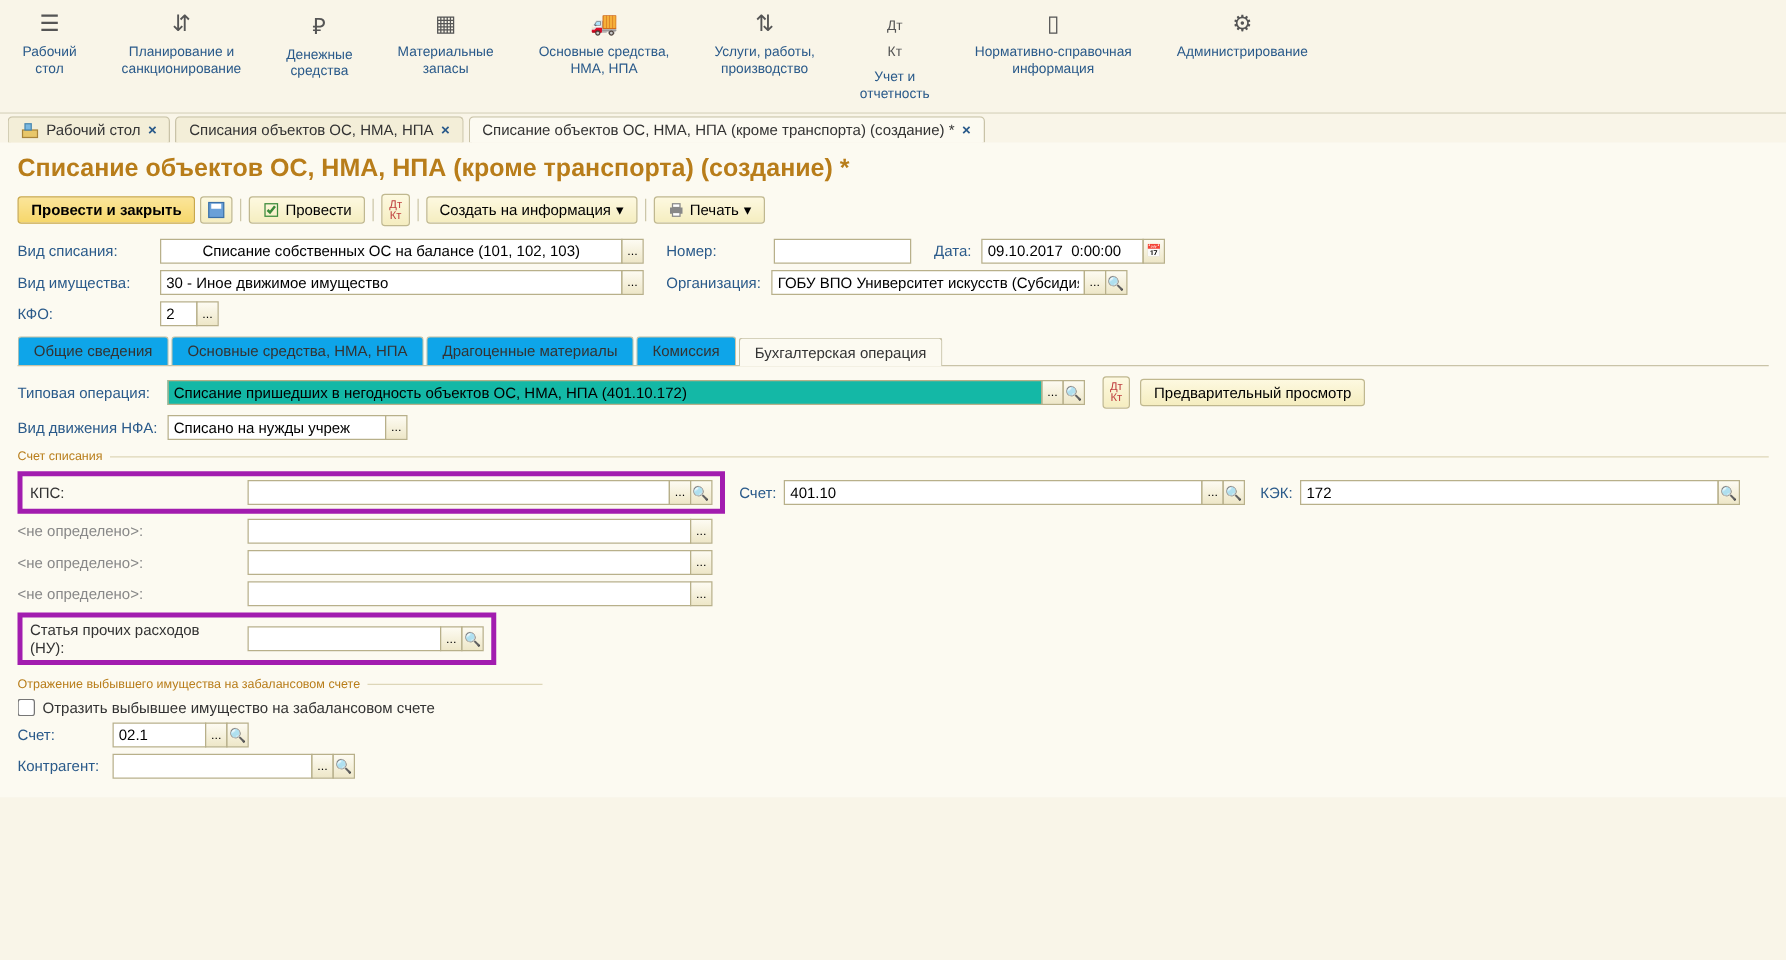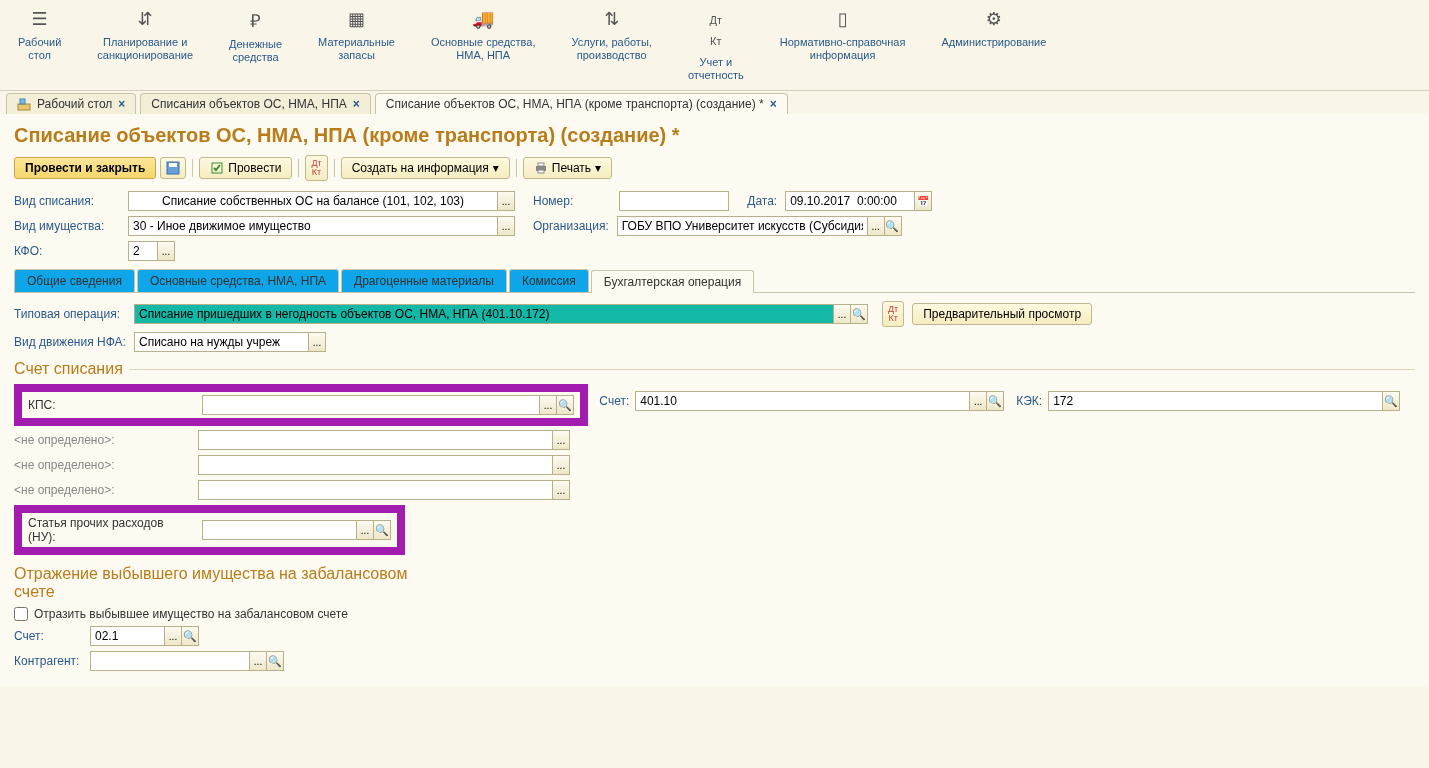--- a/index.html
+++ b/index.html
@@ -36,24 +36,24 @@
 .input-group { display: flex; }
 .mag { font-size: 11px; }
 .input-yellow { background: #14b8a6; }
 
 
 .inner-tabs { display: flex; border-bottom: 1px solid #c9c3a8; margin-bottom: 8px; }
 .inner-tab { padding: 4px 12px; border: 1px solid #c9c3a8; border-bottom: none; border-radius: 3px 3px 0 0; background: #0ea5e9; cursor: pointer; margin-right: 2px; font-size: 12px; }
 .inner-tab.active { background: #fcfaf1; position: relative; top: 1px; }
 
 
-.fieldset-label { color: #b87d1a; font-size: 16px; margin-bottom: 6px; display: flex; align-items: center; }
+.fieldset-label { color: #b87d1a; font-size: 10px; margin-bottom: 6px; display: flex; align-items: center; }
 .fieldset-label::after { content: ""; flex: 1; border-top: 1px solid #ddd6b8; margin-left: 6px; }
 
-.highlight-box { border: 8px solid #a21caf; padding: 3px 6px; }
+.highlight-box { border: 4px solid #a21caf; padding: 3px 6px; }
 .checkbox-row { display: flex; align-items: center; gap: 6px; }
 input[type=checkbox] { width: 14px; height: 14px; }
 
 svg { display: block; }
 </style>
 </head>
 <body>
 
 <div class="top-nav">
   <div class="nav-item">

